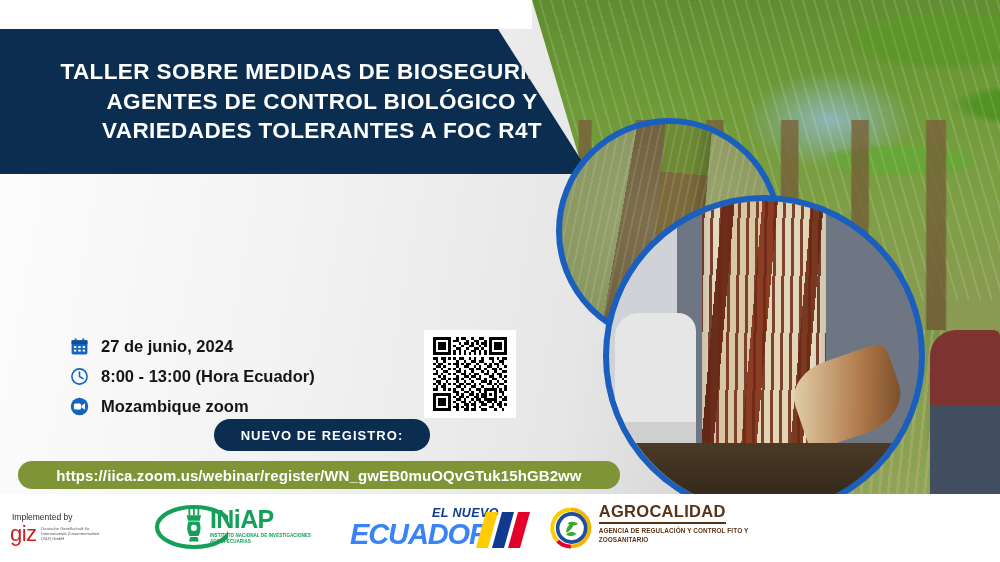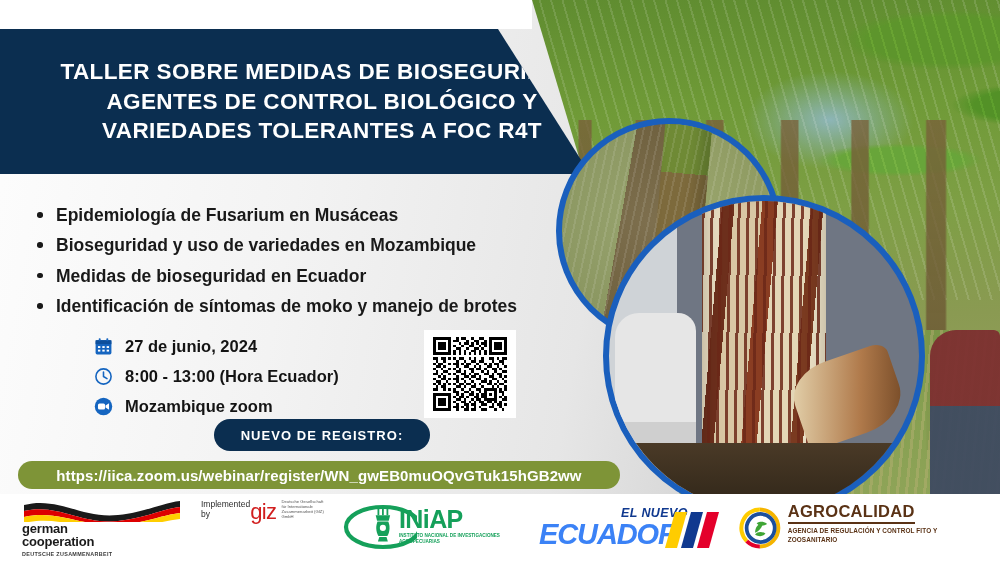--- a/index.html
+++ b/index.html
@@ -102,21 +102,21 @@
     position:relative;
     padding-left:26px;margin-bottom:9px;
     color:#191919;font-weight:bold;font-size:17.5px;line-height:1.22;
   }
   .bullets li::before{
     content:"";position:absolute;left:7px;top:7px;
     width:5.5px;height:5.5px;border-radius:50%;background:#191919;
   }
 
   
-  .details{position:absolute;left:92px;top:334px;width:330px;}
+  .details{position:absolute;left:68px;top:334px;width:330px;}
   .detail-row{display:flex;align-items:center;margin-bottom:6px;height:24px;}
   .detail-ico{
     width:22px;height:22px;margin-right:11px;flex:0 0 22px;
     display:flex;align-items:center;justify-content:center;
   }
   .detail-ico svg{display:block;}
   .detail-txt{
     color:#141414;font-weight:bold;font-size:16.5px;white-space:nowrap;
   }
 
@@ -206,21 +206,21 @@
 
   
   .lg-german{margin-left:14px;width:175px;flex-direction:column;justify-content:center;}
   .flag-wave{width:160px;height:26px;position:relative;overflow:hidden;}
   .flag-wave svg{display:block;}
   .gc-t1{font-size:13px;font-weight:bold;color:#1a1a1a;line-height:1.04;letter-spacing:-.2px;}
   .gc-t2{font-size:5.4px;font-weight:bold;color:#3a3a3a;letter-spacing:.35px;margin-top:2px;}
   .gc-left{align-self:flex-start;margin-left:8px;}
 
   
-  .lg-giz{margin-left:10px;width:130px;flex-direction:row;align-items:flex-start;justify-content:center;}
+  .lg-giz{margin-left:10px;width:130px;flex-direction:column;align-items:flex-start;justify-content:center;}
   .giz-impl{font-size:8.5px;color:#2b2b2b;margin-bottom:3px;margin-left:2px;}
   .giz-row{display:flex;align-items:flex-end;}
   .giz-word{font-size:22px;font-weight:normal;color:#d11f1f;line-height:.82;letter-spacing:-.6px;}
   .giz-sub{font-size:4.2px;color:#555;line-height:1.22;margin-left:5px;margin-bottom:2px;max-width:66px;}
 
   
   .lg-iniap{margin-left:14px;width:168px;}
   .iniap-box{position:relative;width:168px;height:52px;}
   .iniap-text{position:absolute;left:56px;top:6px;}
   .iniap-word{font-size:25px;font-weight:bold;color:#15a05a;line-height:.92;letter-spacing:-.6px;}
@@ -258,26 +258,20 @@
     <div class="person-right"></div>
   </div>
 
   <div class="grey-panel"></div>
   <div class="top-strip"></div>
 
   <div class="title-block">
     <h1 class="title-text">TALLER SOBRE MEDIDAS DE BIOSEGURIDAD, AGENTES DE CONTROL BIOLÓGICO Y VARIEDADES TOLERANTES A FOC R4T</h1>
   </div>
 
-  <ul class="bullets">
-    <li>Epidemiología de Fusarium en Musáceas</li>
-    <li>Bioseguridad y uso de variedades en Mozambique</li>
-    <li>Medidas de bioseguridad en Ecuador</li>
-    <li>Identificación de síntomas de moko y manejo de brotes</li>
-  </ul>
 
   <div class="details">
 
     <div class="detail-row">
       <span class="detail-ico">
         <svg width="19" height="19" viewBox="0 0 24 24">
           <rect x="2" y="4" width="20" height="18" rx="2" fill="#1565c0"></rect>
           <rect x="2" y="4" width="20" height="5" fill="#0d4f9c"></rect>
           <rect x="6" y="1.5" width="2.4" height="4" rx="1" fill="#1565c0"></rect>
           <rect x="15.6" y="1.5" width="2.4" height="4" rx="1" fill="#1565c0"></rect>
@@ -378,34 +372,20 @@
   <div class="circle circle-small"></div>
   <div class="circle circle-big">
     <div class="person-left"></div>
     <div class="pseudostem"></div>
     <div class="leaf-piece"></div>
     <div class="dirt"></div>
   </div>
 
   <div class="footer">
 
-    <div class="logo lg-german">
-      <div class="flag-wave">
-        <svg width="160" height="26" viewBox="0 0 160 26">
-          <path d="M2 6 C36 -3, 60 20, 96 16 C124 13, 140 4, 158 2 L158 8 C140 10, 124 19, 96 22 C60 26, 36 4, 2 12 Z" fill="#1a1a1a"></path>
-          <path d="M2 12 C36 4, 60 26, 96 22 C124 19, 140 10, 158 8 L158 14 C140 16, 124 24, 96 26 C60 28, 36 10, 2 18 Z" fill="#dd0000"></path>
-          <path d="M2 18 C36 10, 60 28, 96 26 C124 24, 140 16, 158 14 L158 20 C140 22, 124 28, 96 30 C60 32, 36 16, 2 24 Z" fill="#ffce00"></path>
-        </svg>
-      </div>
-      <div class="gc-left">
-        <div class="gc-t1">german</div>
-        <div class="gc-t1">cooperation</div>
-        <div class="gc-t2">DEUTSCHE ZUSAMMENARBEIT</div>
-      </div>
-    </div>
 
     <div class="logo lg-giz">
       <div class="giz-impl">Implemented by</div>
       <div class="giz-row">
         <span class="giz-word">giz</span>
         <span class="giz-sub">Deutsche Gesellschaft für Internationale Zusammenarbeit (GIZ) GmbH</span>
       </div>
     </div>
 
     <div class="logo lg-iniap">

